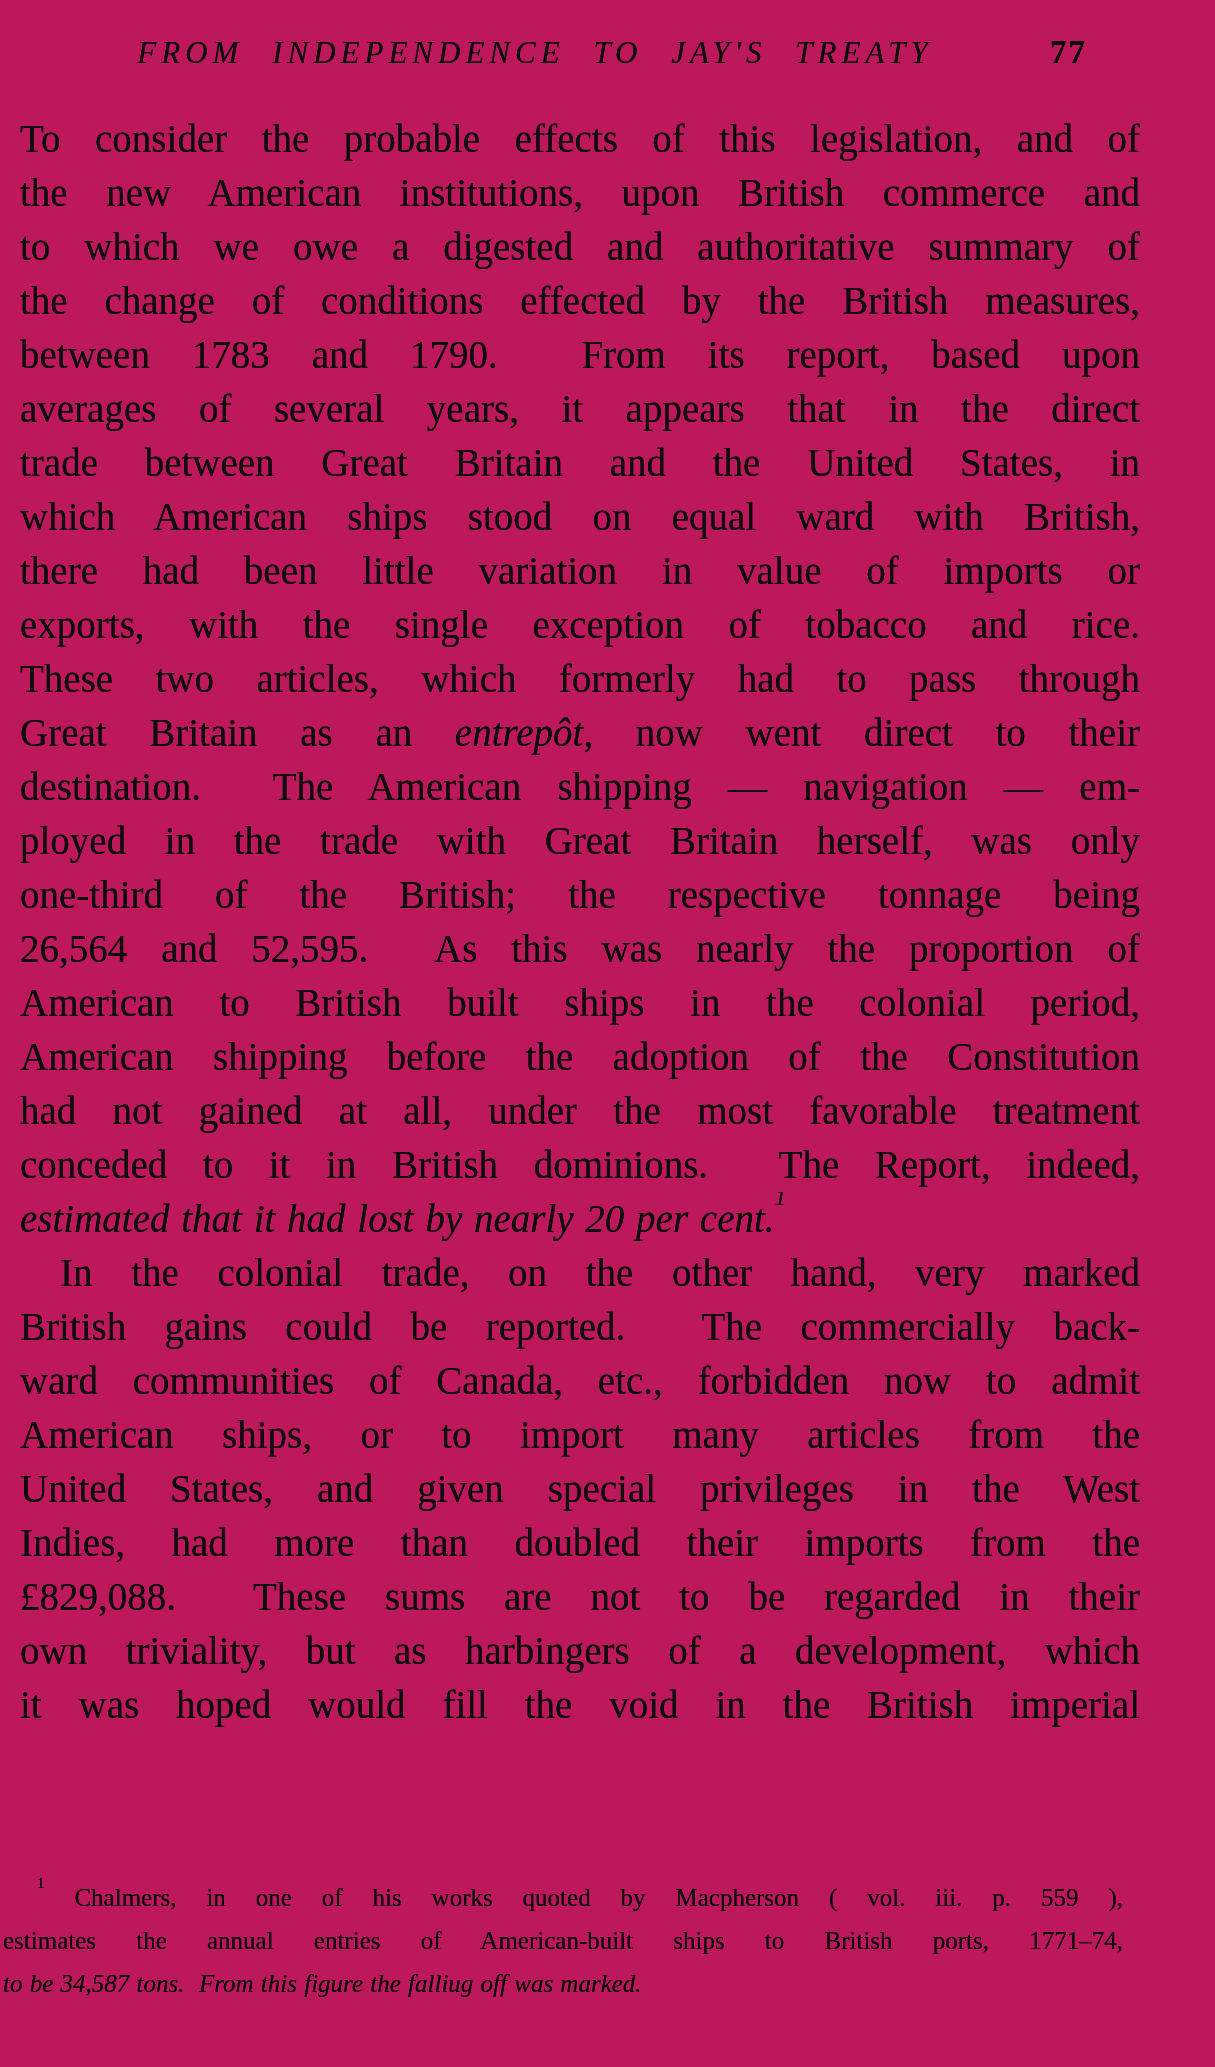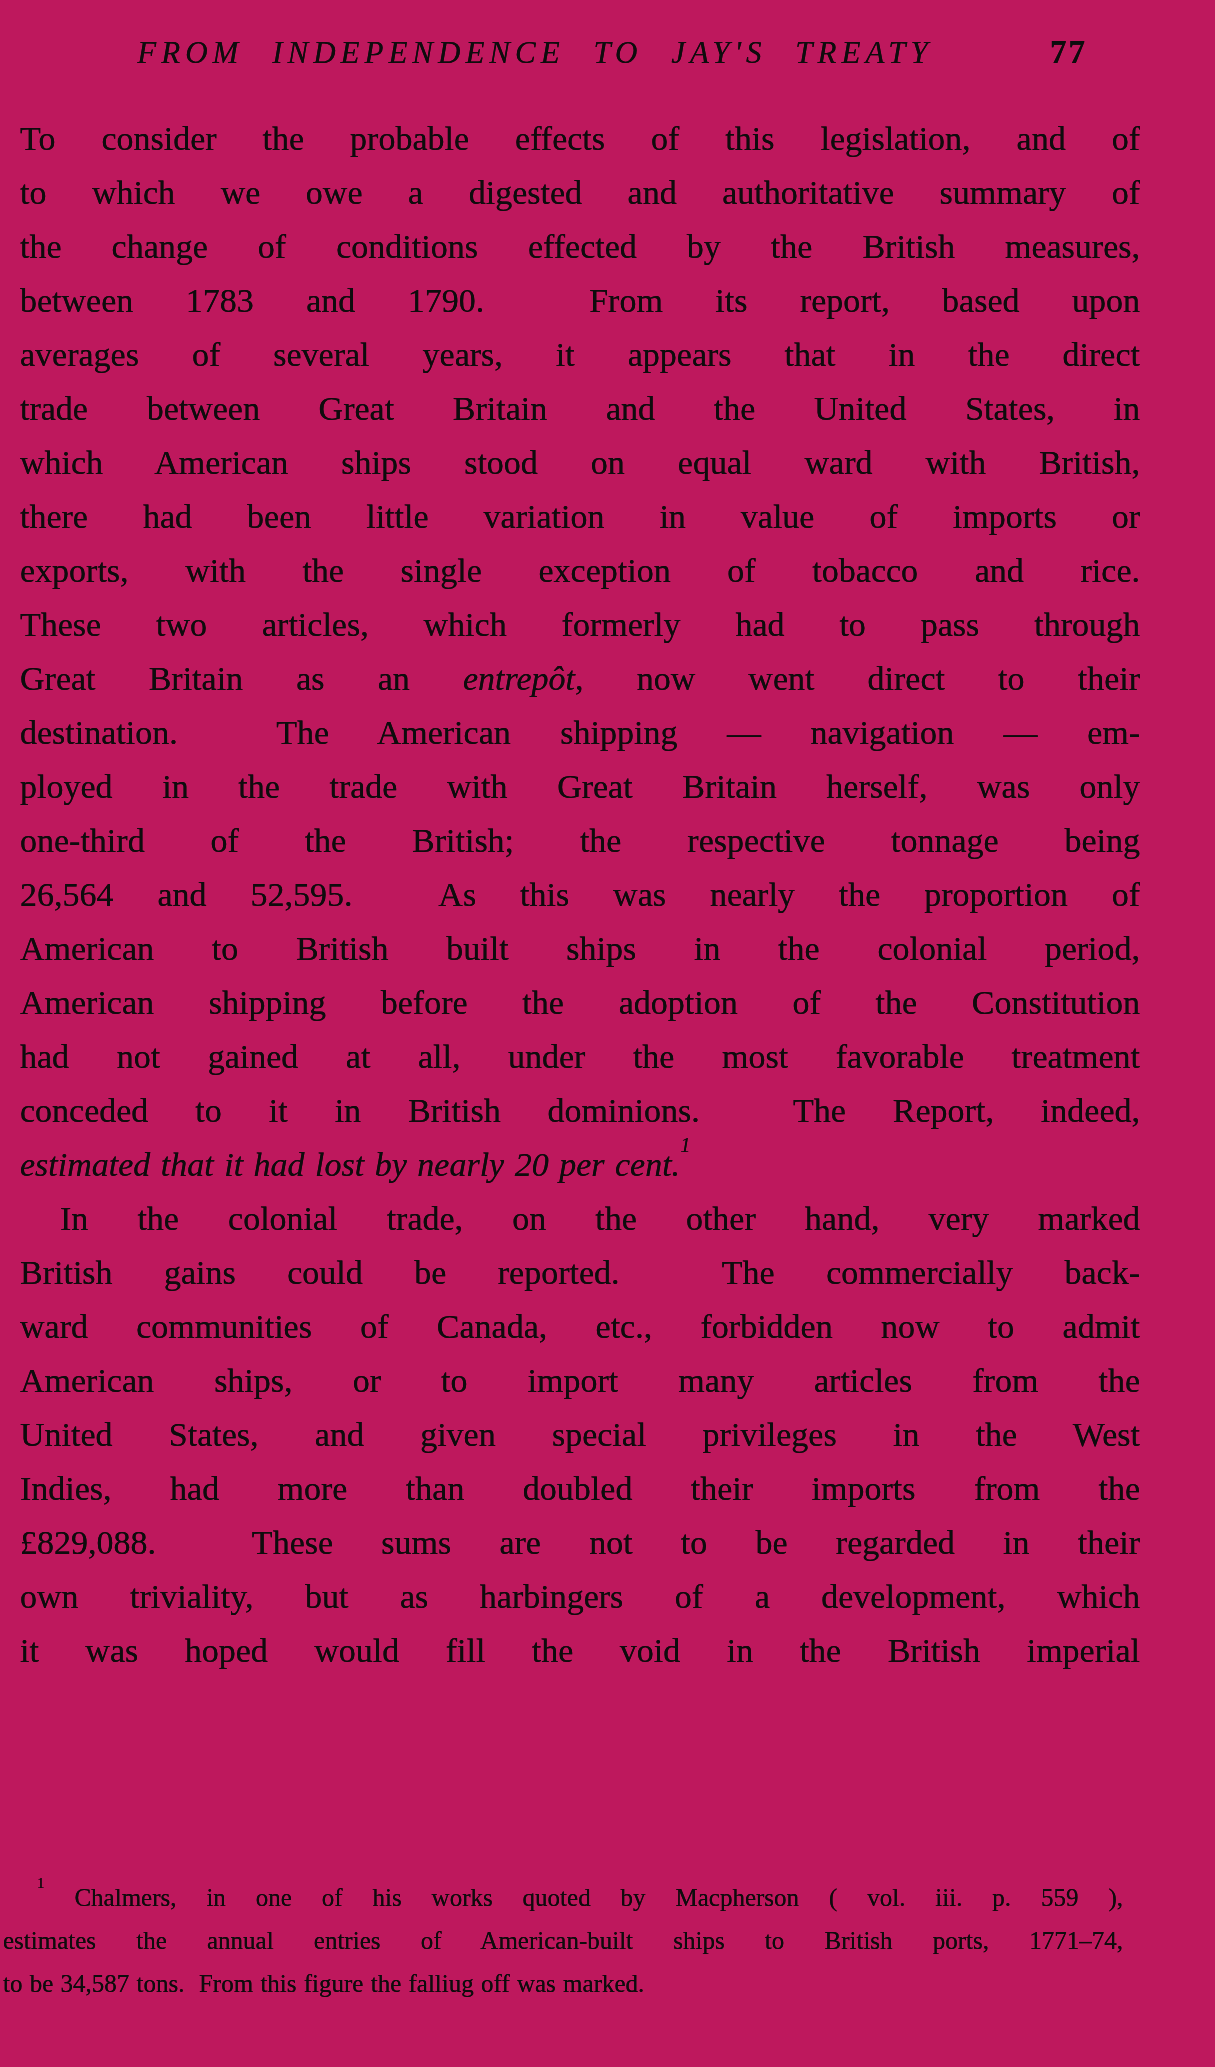--- a/index.html
+++ b/index.html
@@ -40,21 +40,21 @@
     font-size: 33px;
     font-weight: 700;
     letter-spacing: 2px;
   }
   
   .body-text {
     position: absolute;
     top: 112px;
     left: 20px;
     width: 1120px;
-    font-size: 34px;
+    font-size: 39px;
     word-spacing: 2px;
   }
   .ln {
     height: 54px;
     line-height: 54px;
     overflow: hidden;
     text-align: justify;
   }
   .ln::after {
     content: "";
@@ -89,38 +89,39 @@
     line-height: 43px;
     overflow: hidden;
     text-align: justify;
   }
   .fln::after {
     content: "";
     display: inline-block;
     width: 100%;
     height: 0;
   }
-  .fln.last { text-align: left; }
+  .fln.last { text-align: left; font-style: italic; }
   .fln.last::after { content: none; }
   .fln.indent { text-indent: 34px; }
 </style>
 </head>
 <body>
 
 <div class="page">
 
   <div class="running-header">
     <div class="running-title">FROM INDEPENDENCE TO JAY'S TREATY</div>
     <div class="running-page-number">77</div>
   </div>
 
   <div class="body-text">
 
     <div>
       <div class="ln">To consider the probable effects of this legislation, and of</div>
+      <div class="ln">the new American institutions, upon British commerce and</div>
       <div class="ln">to which we owe a digested and authoritative summary of</div>
       <div class="ln">the change of conditions effected by the British measures,</div>
       <div class="ln">between 1783 and 1790.&nbsp; From its report, based upon</div>
       <div class="ln">averages of several years, it appears that in the direct</div>
       <div class="ln">trade between Great Britain and the United States, in</div>
       <div class="ln">which American ships stood on equal ward with British,</div>
       <div class="ln">there had been little variation in value of imports or</div>
       <div class="ln">exports, with the single exception of tobacco and rice.</div>
       <div class="ln">These two articles, which formerly had to pass through</div>
       <div class="ln"><span>Great Britain as an </span><span class="ital">entrepôt</span><span>, now went direct to their</span></div>

